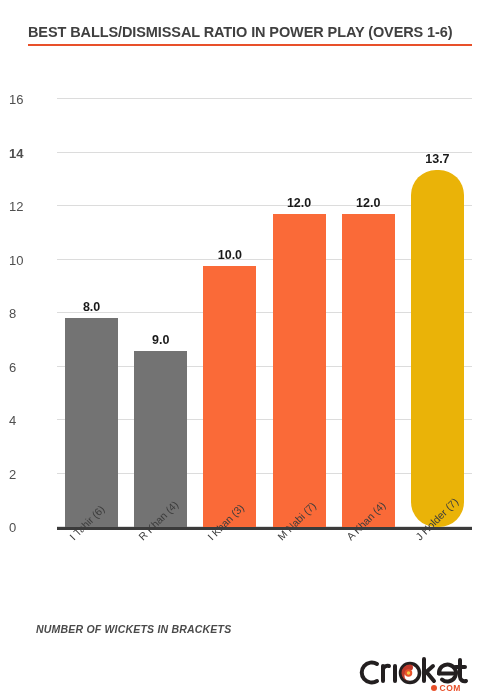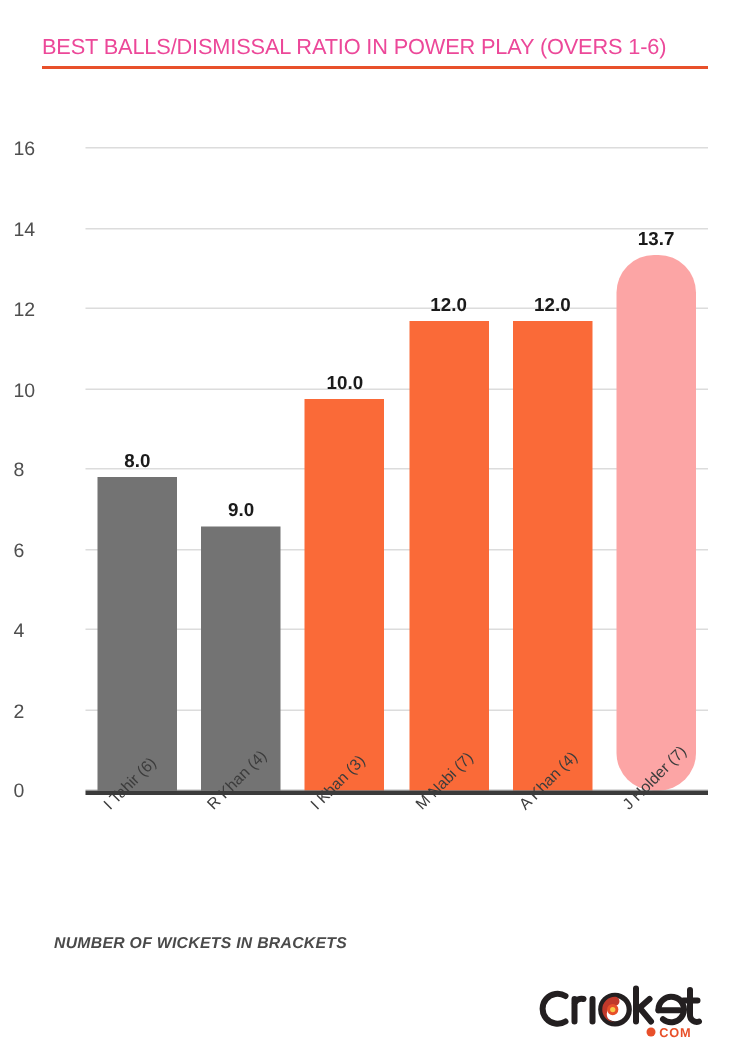--- a/index.html
+++ b/index.html
@@ -16,23 +16,23 @@
   }
 
   
   #header {
     position: absolute;
     left: 28px;
     top: 22px;
     width: 444px;
   }
   #chart-title {
-    color: #ec4899;
+    color: #404040;
     font-size: 14.5px;
-    font-weight: normal;
+    font-weight: bold;
     letter-spacing: -0.1px;
     line-height: 20px;
     white-space: nowrap;
   }
   #title-rule {
     height: 2px;
     background: #E8502A;
     width: 444px;
     margin-top: 2px;
   }
@@ -152,39 +152,39 @@
       <div class="ytick" style="inset: 321px auto auto -48px; position: absolute; width: 40px; text-align: left; margin-right: 0px;">4</div>
       <div class="gridline" style="bottom: 160.5px;"></div>
       <div class="ytick" style="inset: 267.5px auto auto -48px; position: absolute; width: 40px; text-align: left; margin-right: 0px;">6</div>
       <div class="gridline" style="bottom: 214px;"></div>
       <div class="ytick" style="inset: 214px auto auto -48px; position: absolute; width: 40px; text-align: left; margin-right: 0px;">8</div>
       <div class="gridline" style="bottom: 267.5px;"></div>
       <div class="ytick" style="inset: 160.5px auto auto -48px; position: absolute; width: 40px; text-align: left; margin-right: 0px;">10</div>
       <div class="gridline" style="bottom: 321px;"></div>
       <div class="ytick" style="inset: 107px auto auto -48px; position: absolute; width: 40px; text-align: left; margin-right: 0px;">12</div>
       <div class="gridline" style="bottom: 374.5px;"></div>
-      <div class="ytick" style="inset: 53.5px auto auto -48px; position: absolute; width: 40px; text-align: left; margin-right: 0px;">14</div>
+      <div class="ytick" style="inset: 53.5px auto auto -48px; position: absolute; width: 40px; text-align: left; margin-right: 0px; font-weight: bold;">14</div>
       <div class="gridline" style="bottom: 428px;"></div>
       <div class="ytick" style="inset: 0px auto auto -48px; position: absolute; width: 40px; text-align: left; margin-right: 0px;">16</div>
       <div class="bar" style="left: 8.08333px; width: 53px; height: 208.65px; background: #737373;">
         <div class="bar-value">8.0</div>
       </div>
       <div class="bar" style="left: 77.25px; width: 53px; height: 176px; background: #737373;">
         <div class="bar-value">9.0</div>
       </div>
       <div class="bar" style="left: 146.417px; width: 53px; height: 260.812px; background: rgb(250, 106, 56);">
         <div class="bar-value">10.0</div>
       </div>
       <div class="bar" style="left: 215.583px; width: 53px; height: 312.975px; background: rgb(250, 106, 56);">
         <div class="bar-value">12.0</div>
       </div>
       <div class="bar" style="left: 284.75px; width: 53px; height: 312.975px; background: rgb(250, 106, 56);">
         <div class="bar-value">12.0</div>
       </div>
-      <div class="bar" style="left: 353.917px; width: 53px; height: 357.313px; background: #fca5a5; border-radius: 25px;">
+      <div class="bar" style="left: 353.917px; width: 53px; height: 357.313px; background: #eab308; border-radius: 25px;">
         <div class="bar-value">13.7</div>
       </div>
     </div>
   <div id="axis-line"></div>
 <div class="xlabel" style="left: 67.0833px;">I Tahir (6)</div>
     <div class="xlabel" style="left: 136.25px;">R Khan (4)</div>
     <div class="xlabel" style="left: 205.417px;">I Khan (3)</div>
     <div class="xlabel" style="left: 274.583px;">M Nabi (7)</div>
     <div class="xlabel" style="left: 343.75px;">A Khan (4)</div>
     <div class="xlabel" style="left: 412.917px;">J Holder (7)</div>

